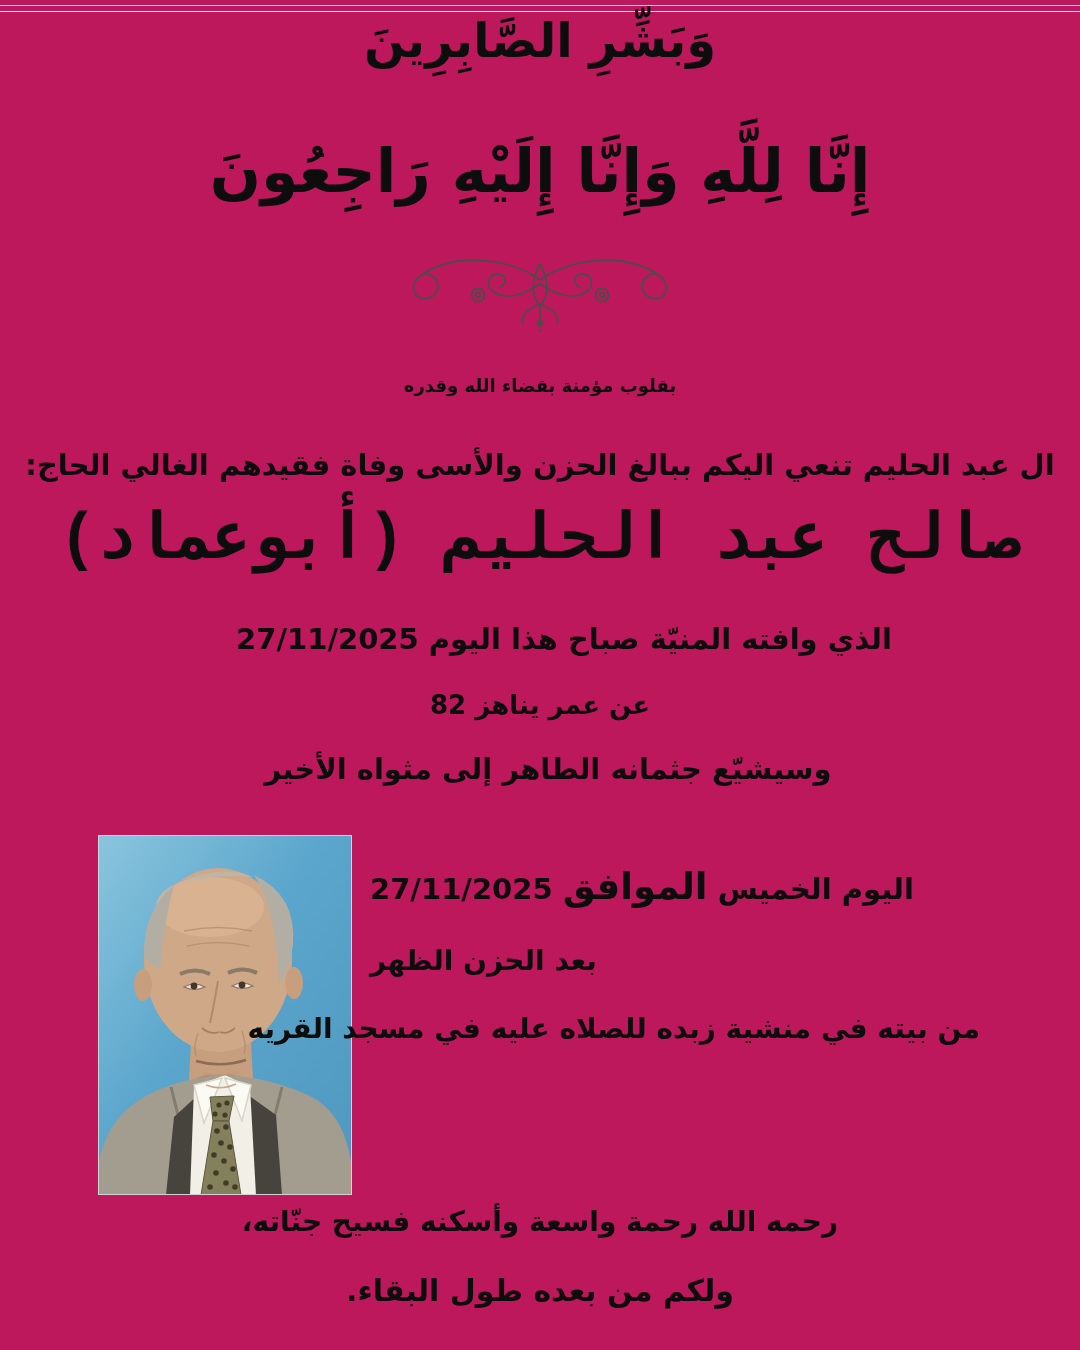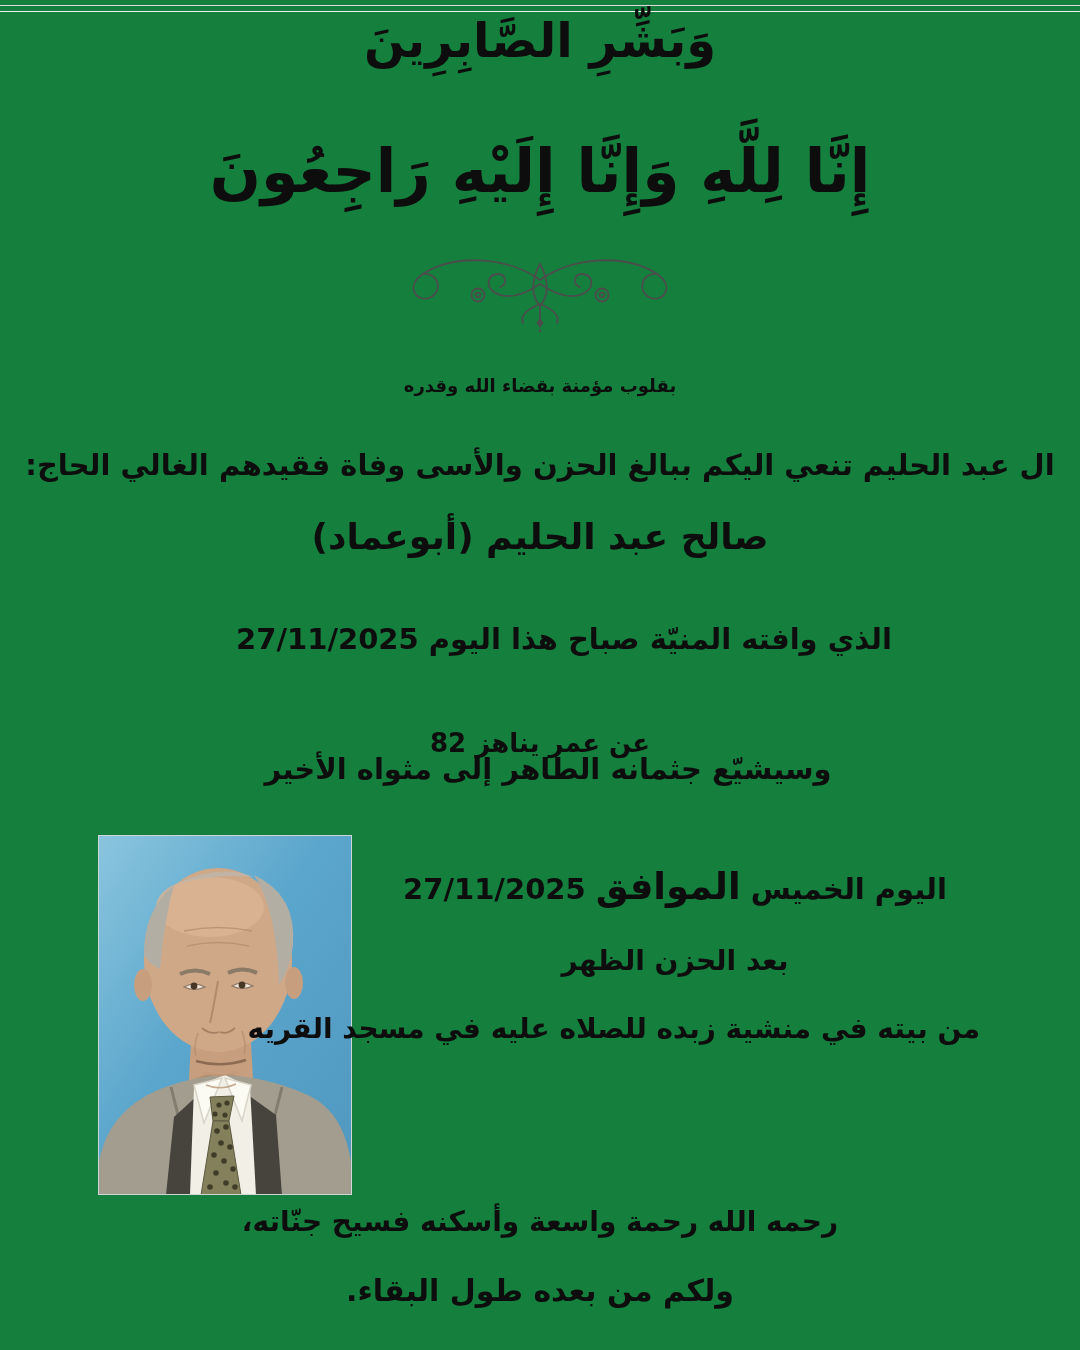--- a/index.html
+++ b/index.html
@@ -1,50 +1,50 @@
 <!DOCTYPE html>
 <html lang="ar"><head>
 <meta charset="utf-8">
 <style>
   html,body{margin:0;padding:0;background:#ffffff;}
   .page{
     position:relative;
     width:1080px;height:1350px;
     margin:0 auto;
-    background:#15803d;
+    background:#be185d;
     overflow:hidden;
     font-family:"DejaVu Sans",sans-serif;
     color:#0d0d0d;
   }
   .rule{position:absolute;left:0;right:0;height:0;}
   .rule1{top:5px;border-top:1px solid #dadada;}
   .rule2{top:11px;border-top:1px solid #efefef;}
   .line{
     position:absolute;left:0;right:0;
     text-align:center;white-space:nowrap;
     font-weight:bold;direction:rtl;
   }
   .quran1{top:12px;font-size:48px;letter-spacing:1px;}
   .quran2{top:90px;font-size:27px;}
   .quran3{top:136px;font-size:60px;letter-spacing:2px;}
   .ornament-wrap{position:absolute;top:246px;left:0;right:0;text-align:center;}
   .intro{top:375px;font-size:18px;}
   .announcement{top:436px;font-size:29px;margin-top:12px;}
-  .deceased-name{top:516px;font-size:36px;}
+  .deceased-name{top:499px;font-size:64px;font-family:Liberation Mono, monospace;}
   .death-line{top:622px;font-size:29px;padding-left:48px;}
-  .age-line{top:690px;font-size:26px;margin-top:38px;}
+  .age-line{top:690px;font-size:26px;}
   .procession-line{top:752px;font-size:29px;padding-left:16px;}
   .photo{
     position:absolute;left:98px;top:835px;
     width:254px;height:360px;
   }
   .photo svg{display:block;width:100%;height:100%;}
   .right-col-line{
     position:absolute;left:370px;width:610px;
-    text-align:center;white-space:nowrap;
+    text-align:left;white-space:nowrap;
     font-weight:bold;direction:rtl;
   }
   .funeral-day{top:868px;font-size:29px;}
   .funeral-day .muwafiq{font-size:37px;line-height:1;}
   .funeral-time{top:944px;font-size:28px;}
   .funeral-place{top:1012px;font-size:28px;}
   .closing1{top:1205px;font-size:28px;}
   .closing2{top:1273px;font-size:30px;}
 </style>
 </head>

